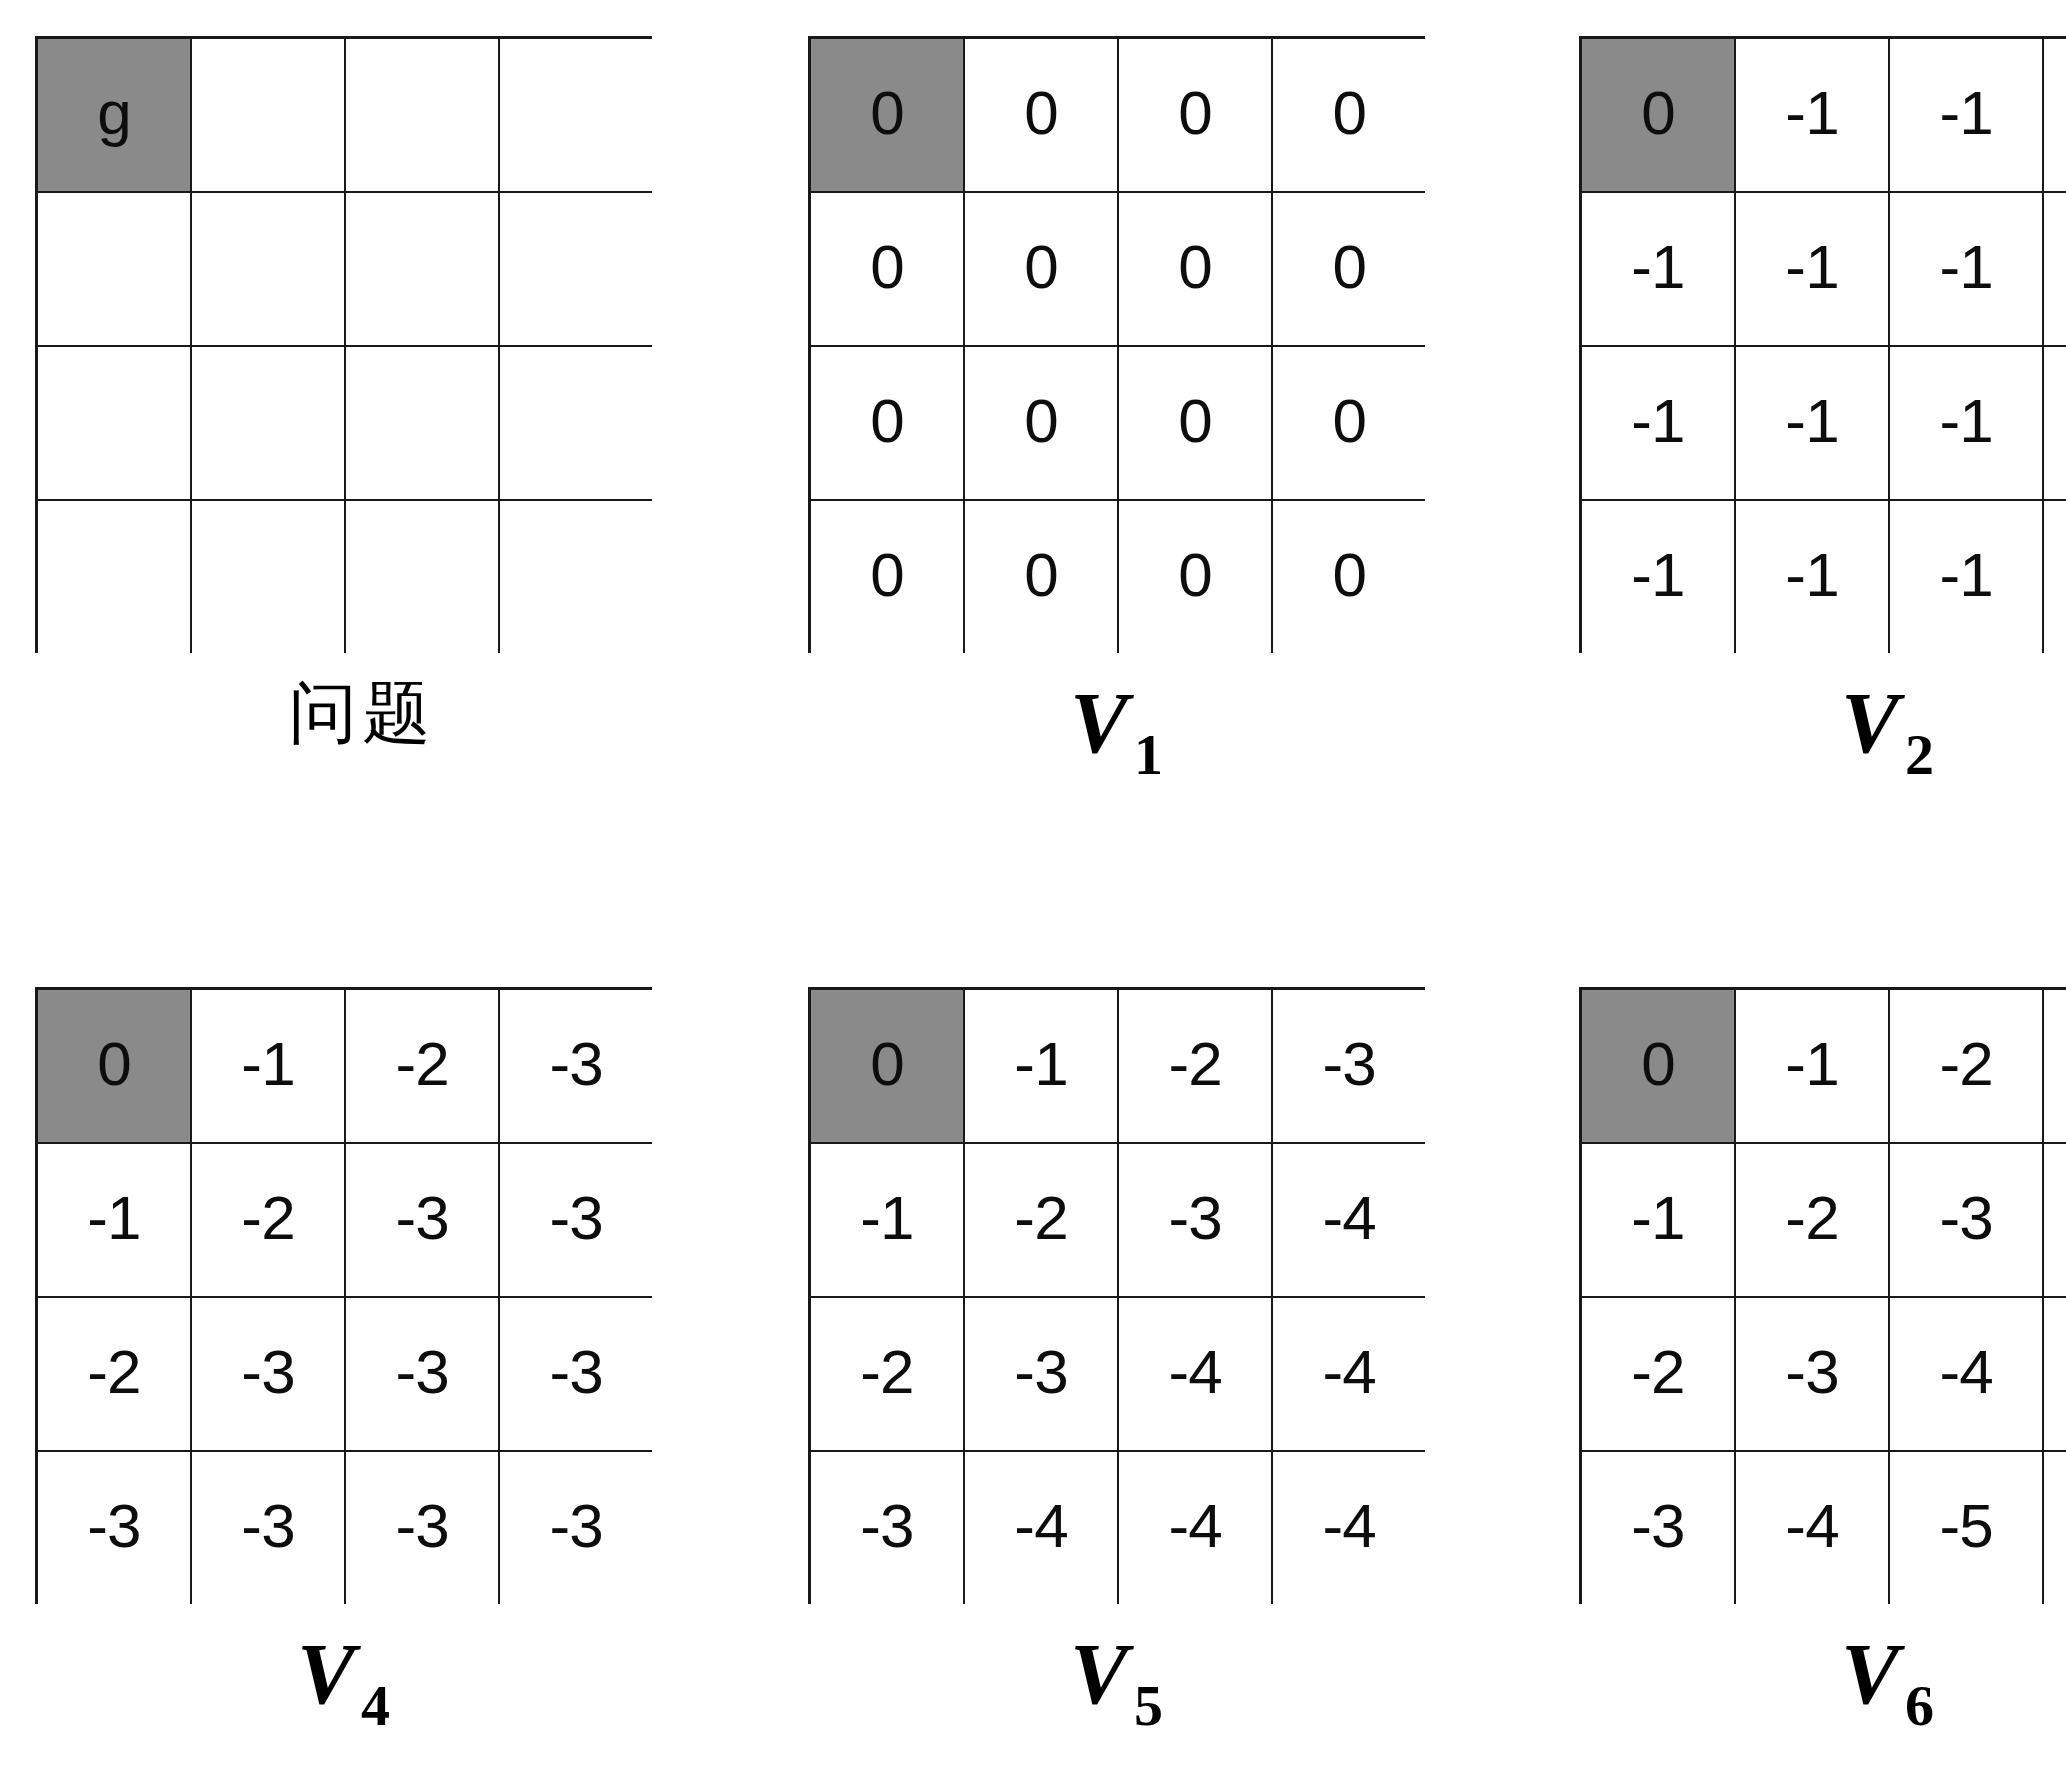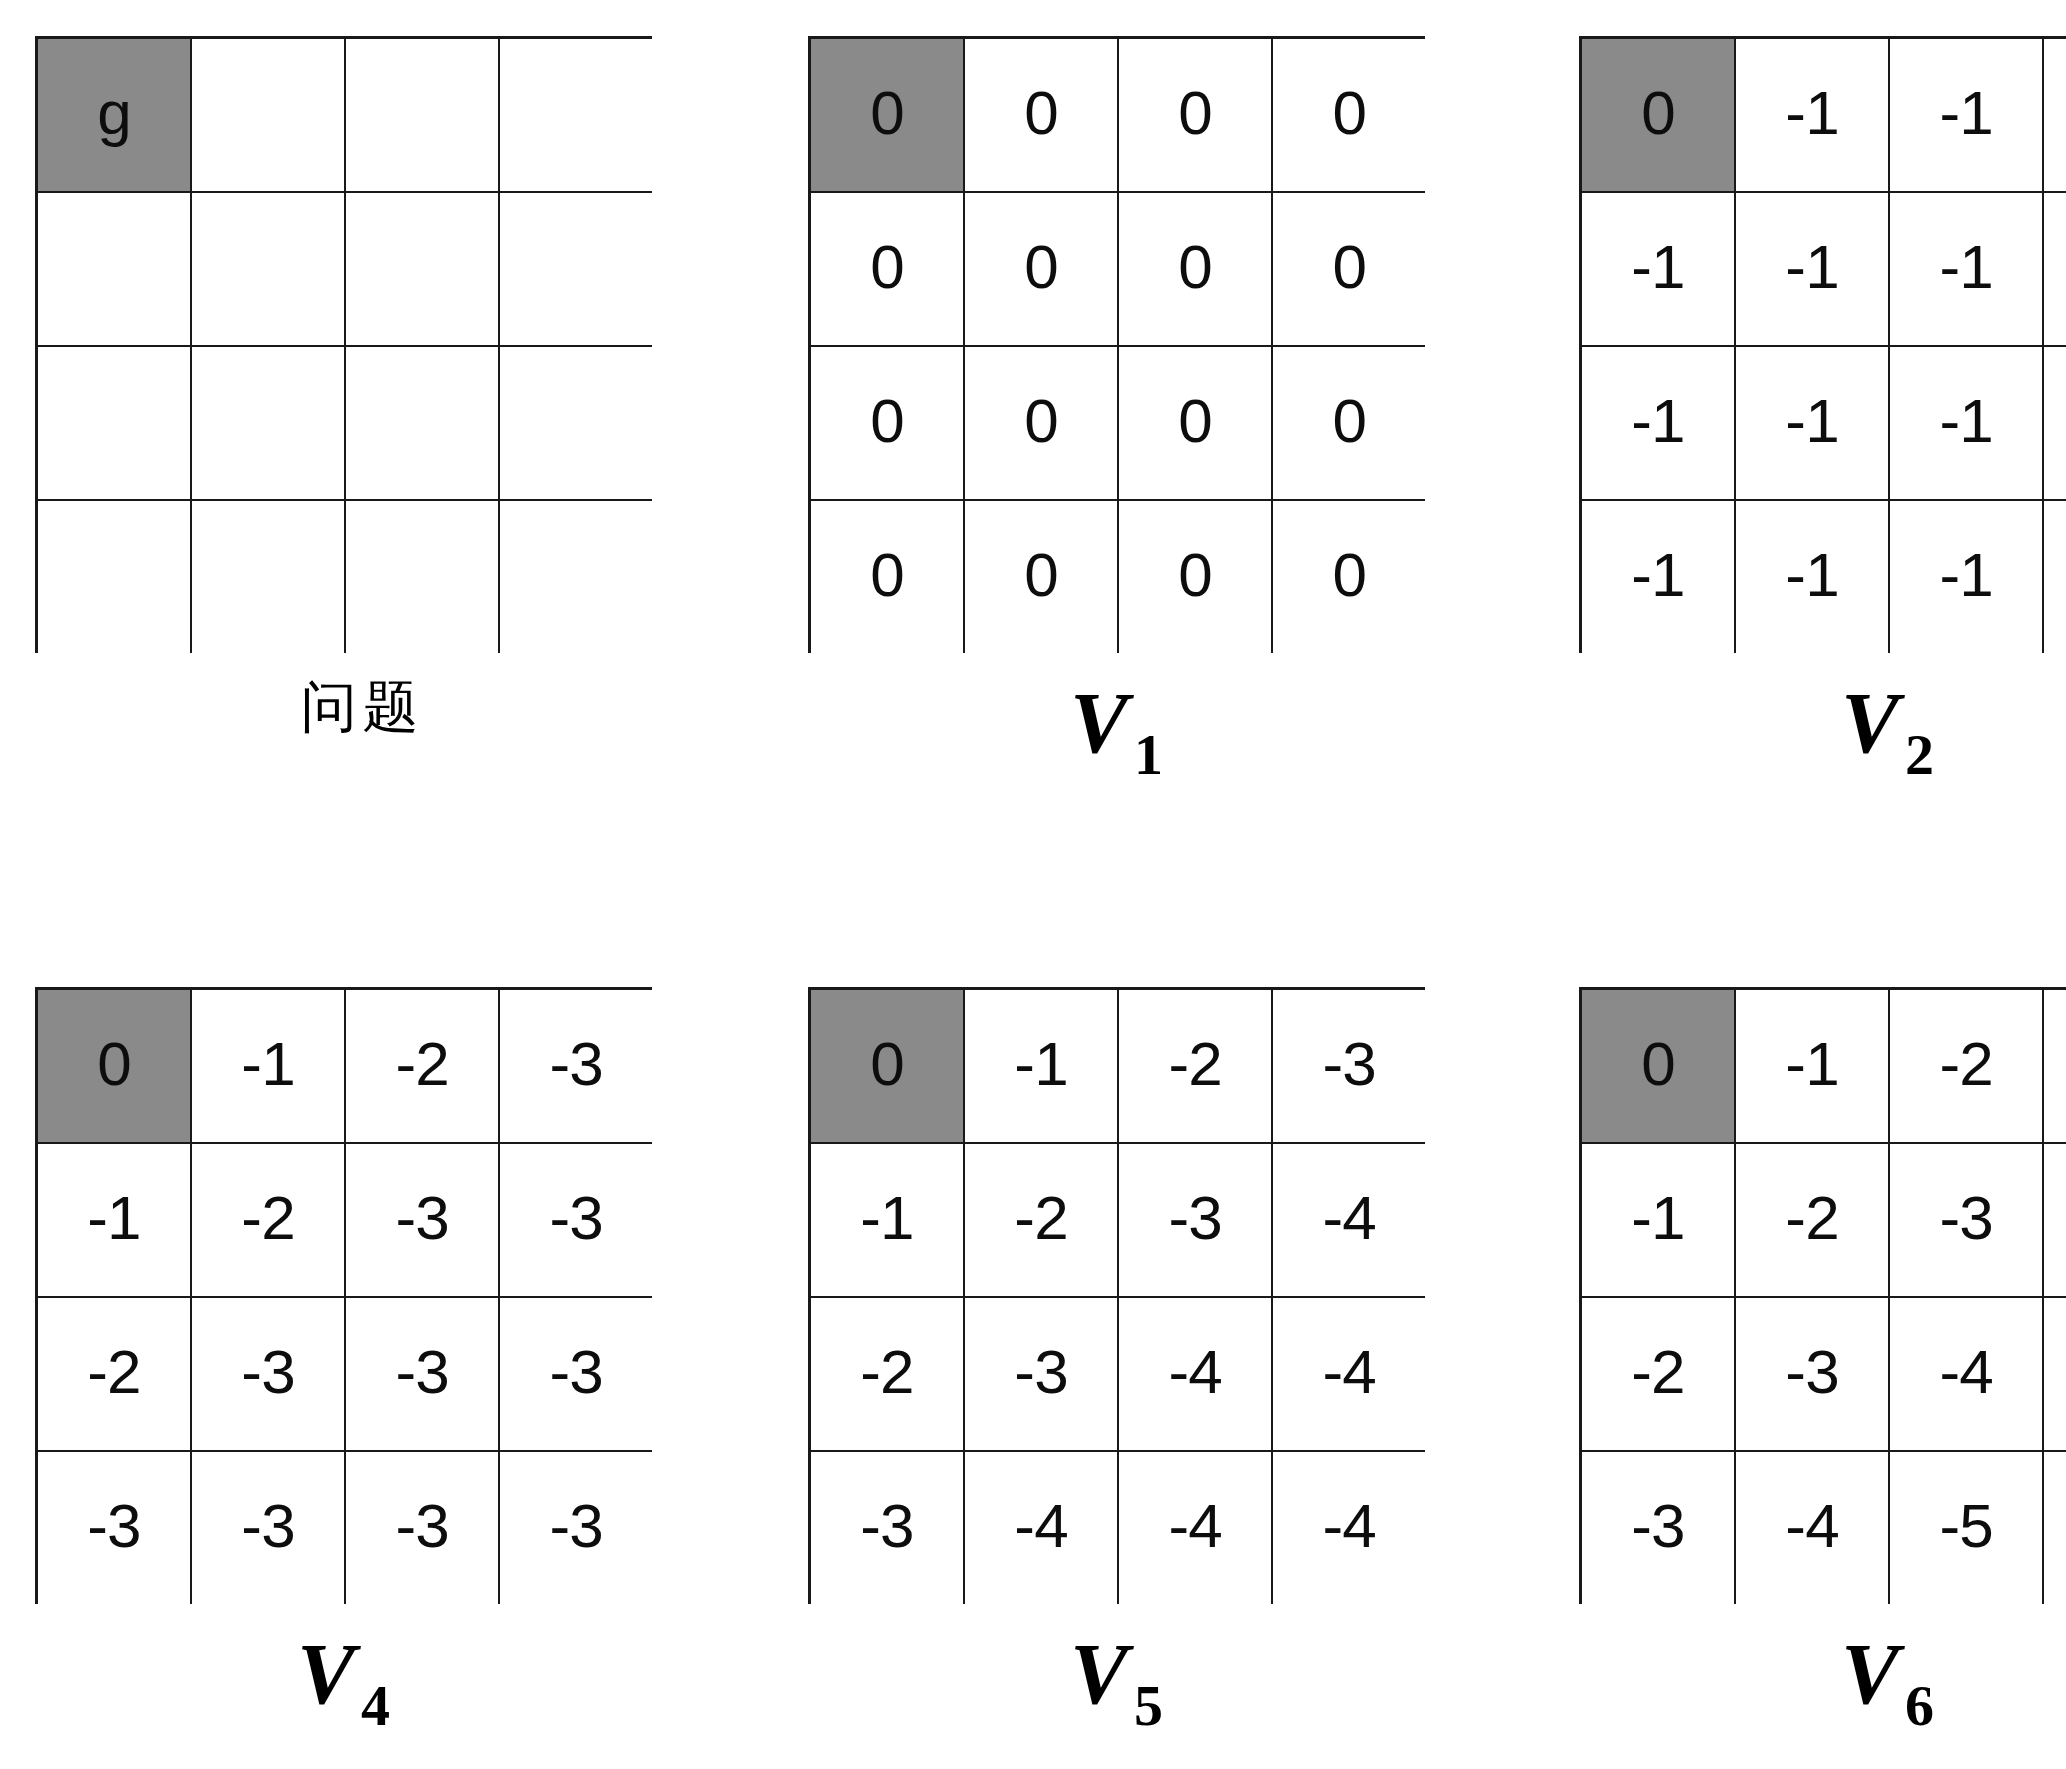--- a/index.html
+++ b/index.html
@@ -94,21 +94,21 @@
     font-weight: bold;
     font-size: 58px;
     margin-left: 5.8px;
     position: relative;
     top: 21.5px;
   }
 
   .cjk-label {
     font-family: "DejaVu Serif", serif;
     font-weight: 400;
-    font-size: 56px;
+    font-size: 68px;
     color: #000000;
     line-height: 1;
     letter-spacing: 5.8px;
     margin-left: 38px;
   }
 </style>
 </head>
 <body>
 
 <div class="sheet">

